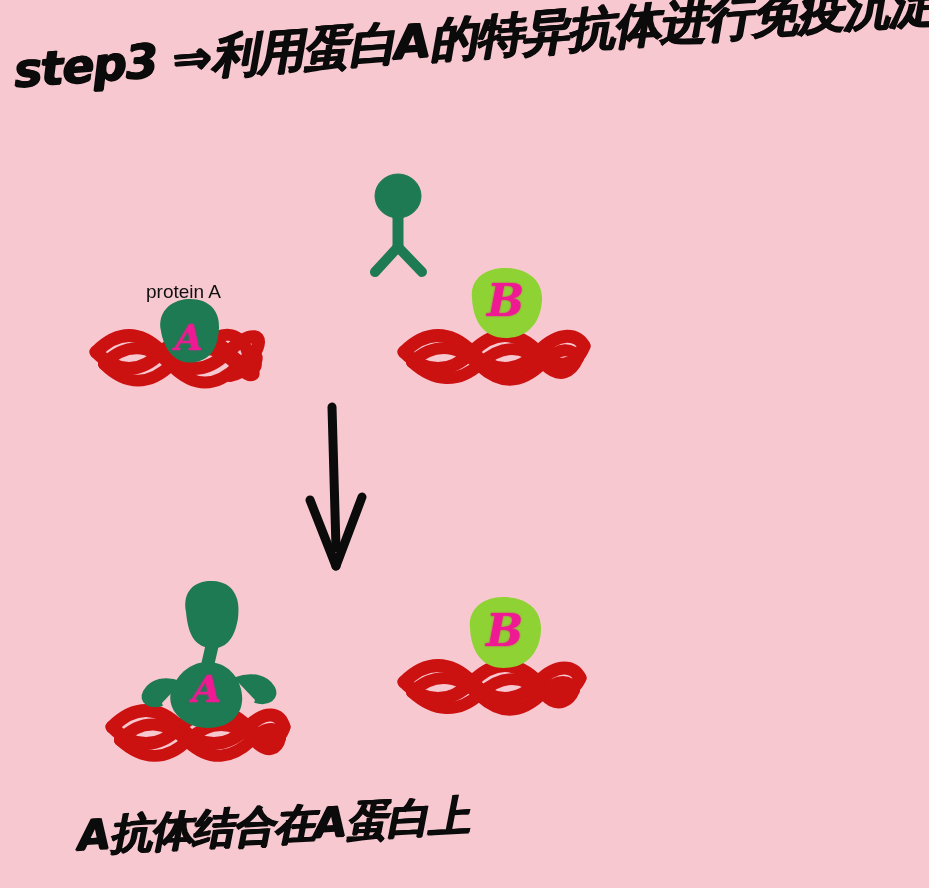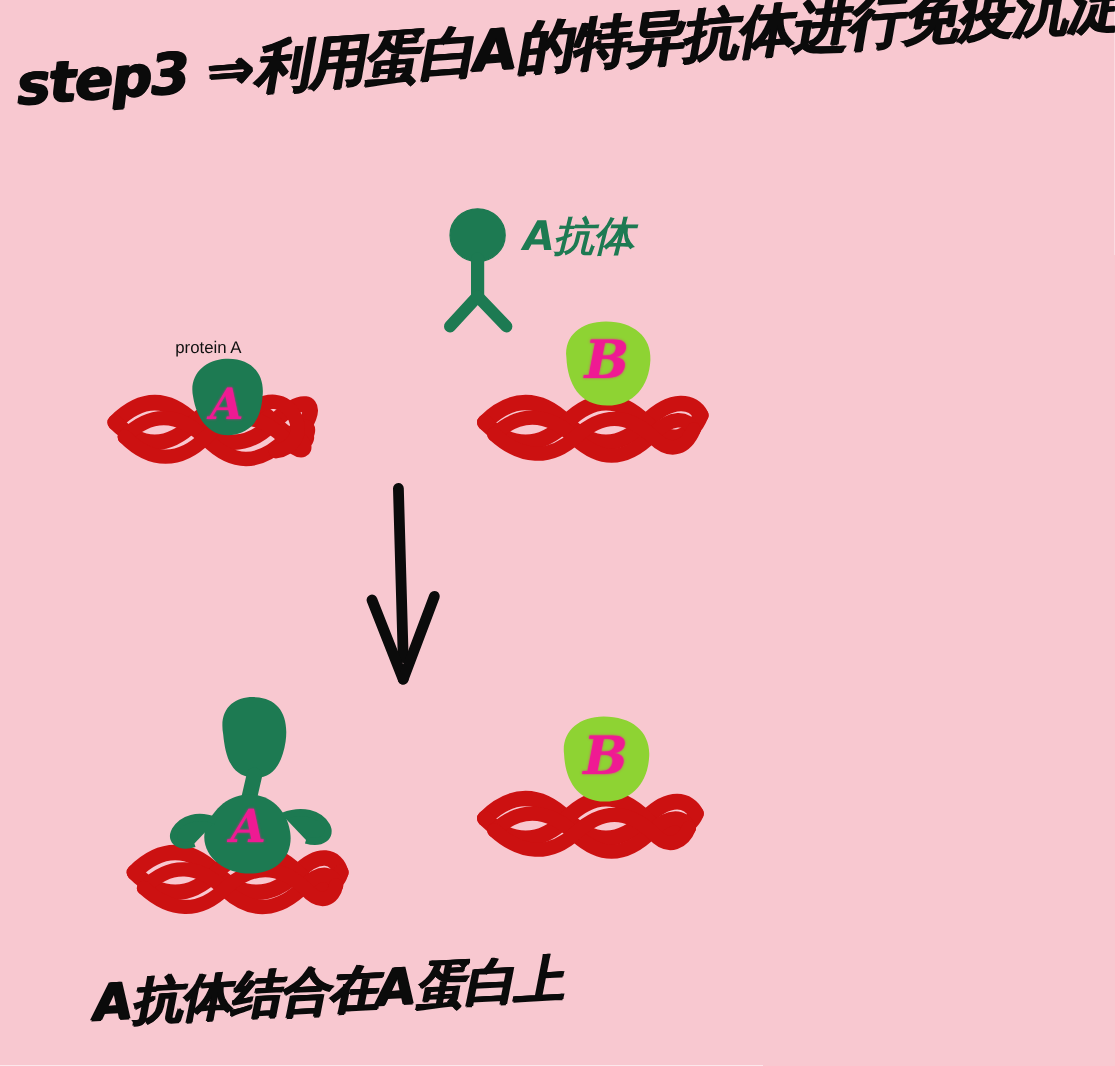--- a/index.html
+++ b/index.html
@@ -50,21 +50,21 @@
     color: #0b0b0b;
     letter-spacing: -1px;
     transform: rotate(-3deg);
     transform-origin: left center;
     text-shadow: 1px 0 0 #0b0b0b, -1px 0 0 #0b0b0b, 0 1px 0 #0b0b0b;
   }
   #protein-a-label {
     left: 146px;
     top: 281px;
     font-family: "Liberation Sans", sans-serif;
-    font-size: 14px;
+    font-size: 19px;
     color: #101010;
   }
   #antibody-label {
     left: 436px;
     top: 174px;
     font-family: "DejaVu Sans", sans-serif;
     font-size: 34px;
     font-weight: bold;
     font-style: italic;
     color: #1d7a52;
@@ -164,21 +164,20 @@
       <path d="M470 628 C 468 610, 482 597, 503 597 C 527 597, 542 610, 541 630
                C 540 652, 527 668, 504 668 C 481 668, 471 650, 470 628 Z" fill="#8ed333"></path>
     </g>
 
   </svg>
 
   <div class="txt" id="title-text">step3 ⇒利用蛋白A的特异抗体进行免疫沉淀</div>
 
   <div class="txt" id="protein-a-label">protein A</div>
 
-  <div class="txt" id="antibody-label">A抗体</div>
 
   <div class="blob-letter" id="letter-a-top">A</div>
 
   <div class="blob-letter" id="letter-b-top">B</div>
 
   <div class="blob-letter" id="letter-a-bot">A</div>
 
   <div class="blob-letter" id="letter-b-bot">B</div>
 
   <div class="txt" id="caption-text">A抗体结合在A蛋白上</div>

